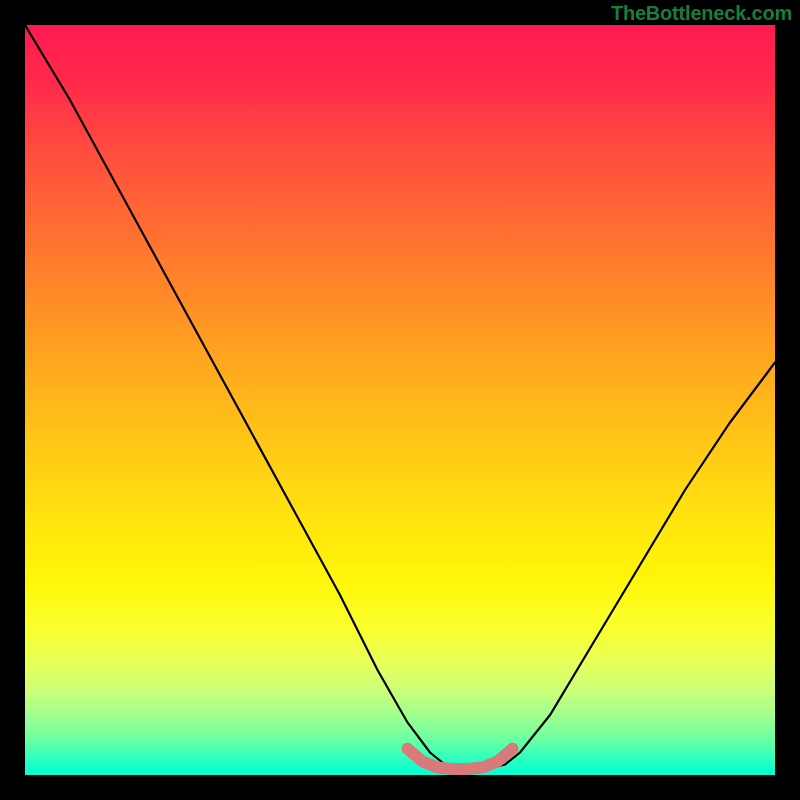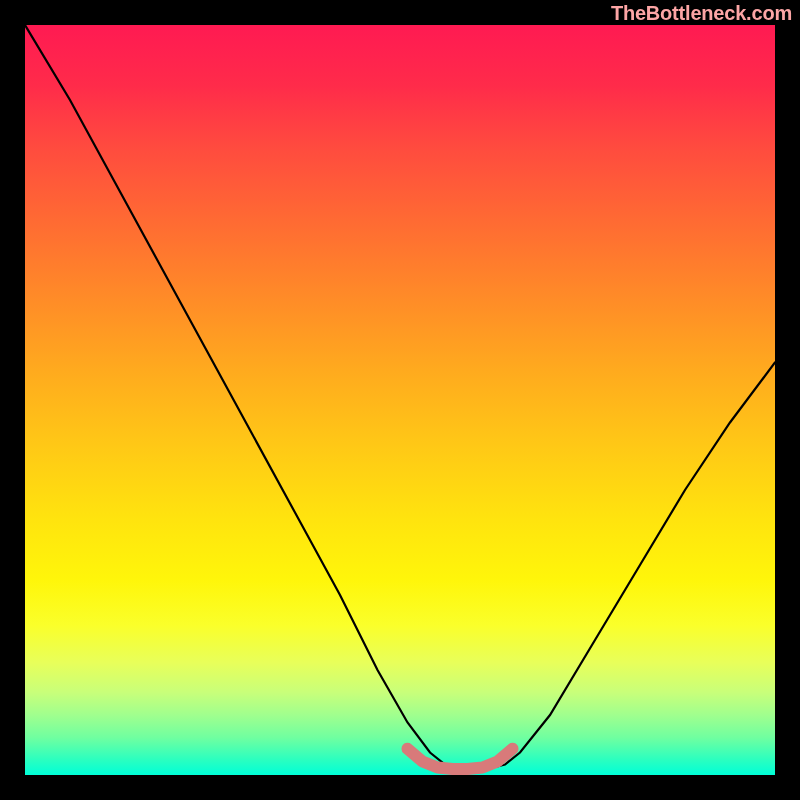--- a/index.html
+++ b/index.html
@@ -48,21 +48,21 @@
     width: 750px;
     height: 750px;
   }
   .watermark {
     position: absolute;
     top: 2px;
     right: 8px;
     font-family: Arial, Helvetica, sans-serif;
     font-size: 20px;
     font-weight: bold;
-    color: #fca5a5;
+    color: #15803d;
     letter-spacing: -0.2px;
   }
 </style>
 </head>
 <body>
 
 <div class="frame">
   <div class="plot">
     <svg class="curve" viewBox="0 0 750 750" preserveAspectRatio="none">
       <path id="main-curve" fill="none" stroke="#000" stroke-width="2.2" stroke-linecap="round" d="M0.00 0.00 L45.00 75.00 L90.00 157.50 L135.00 240.00 L180.00 322.50 L225.00 405.00 L270.00 487.50 L315.00 570.00 L352.50 645.00 L382.50 697.50 L405.00 727.50 L420.00 739.50 L435.00 743.25 L450.00 744.00 L465.00 743.25 L480.00 739.50 L495.00 727.50 L525.00 690.00 L570.00 615.00 L615.00 540.00 L660.00 465.00 L705.00 397.50 L750.00 337.50"></path>

